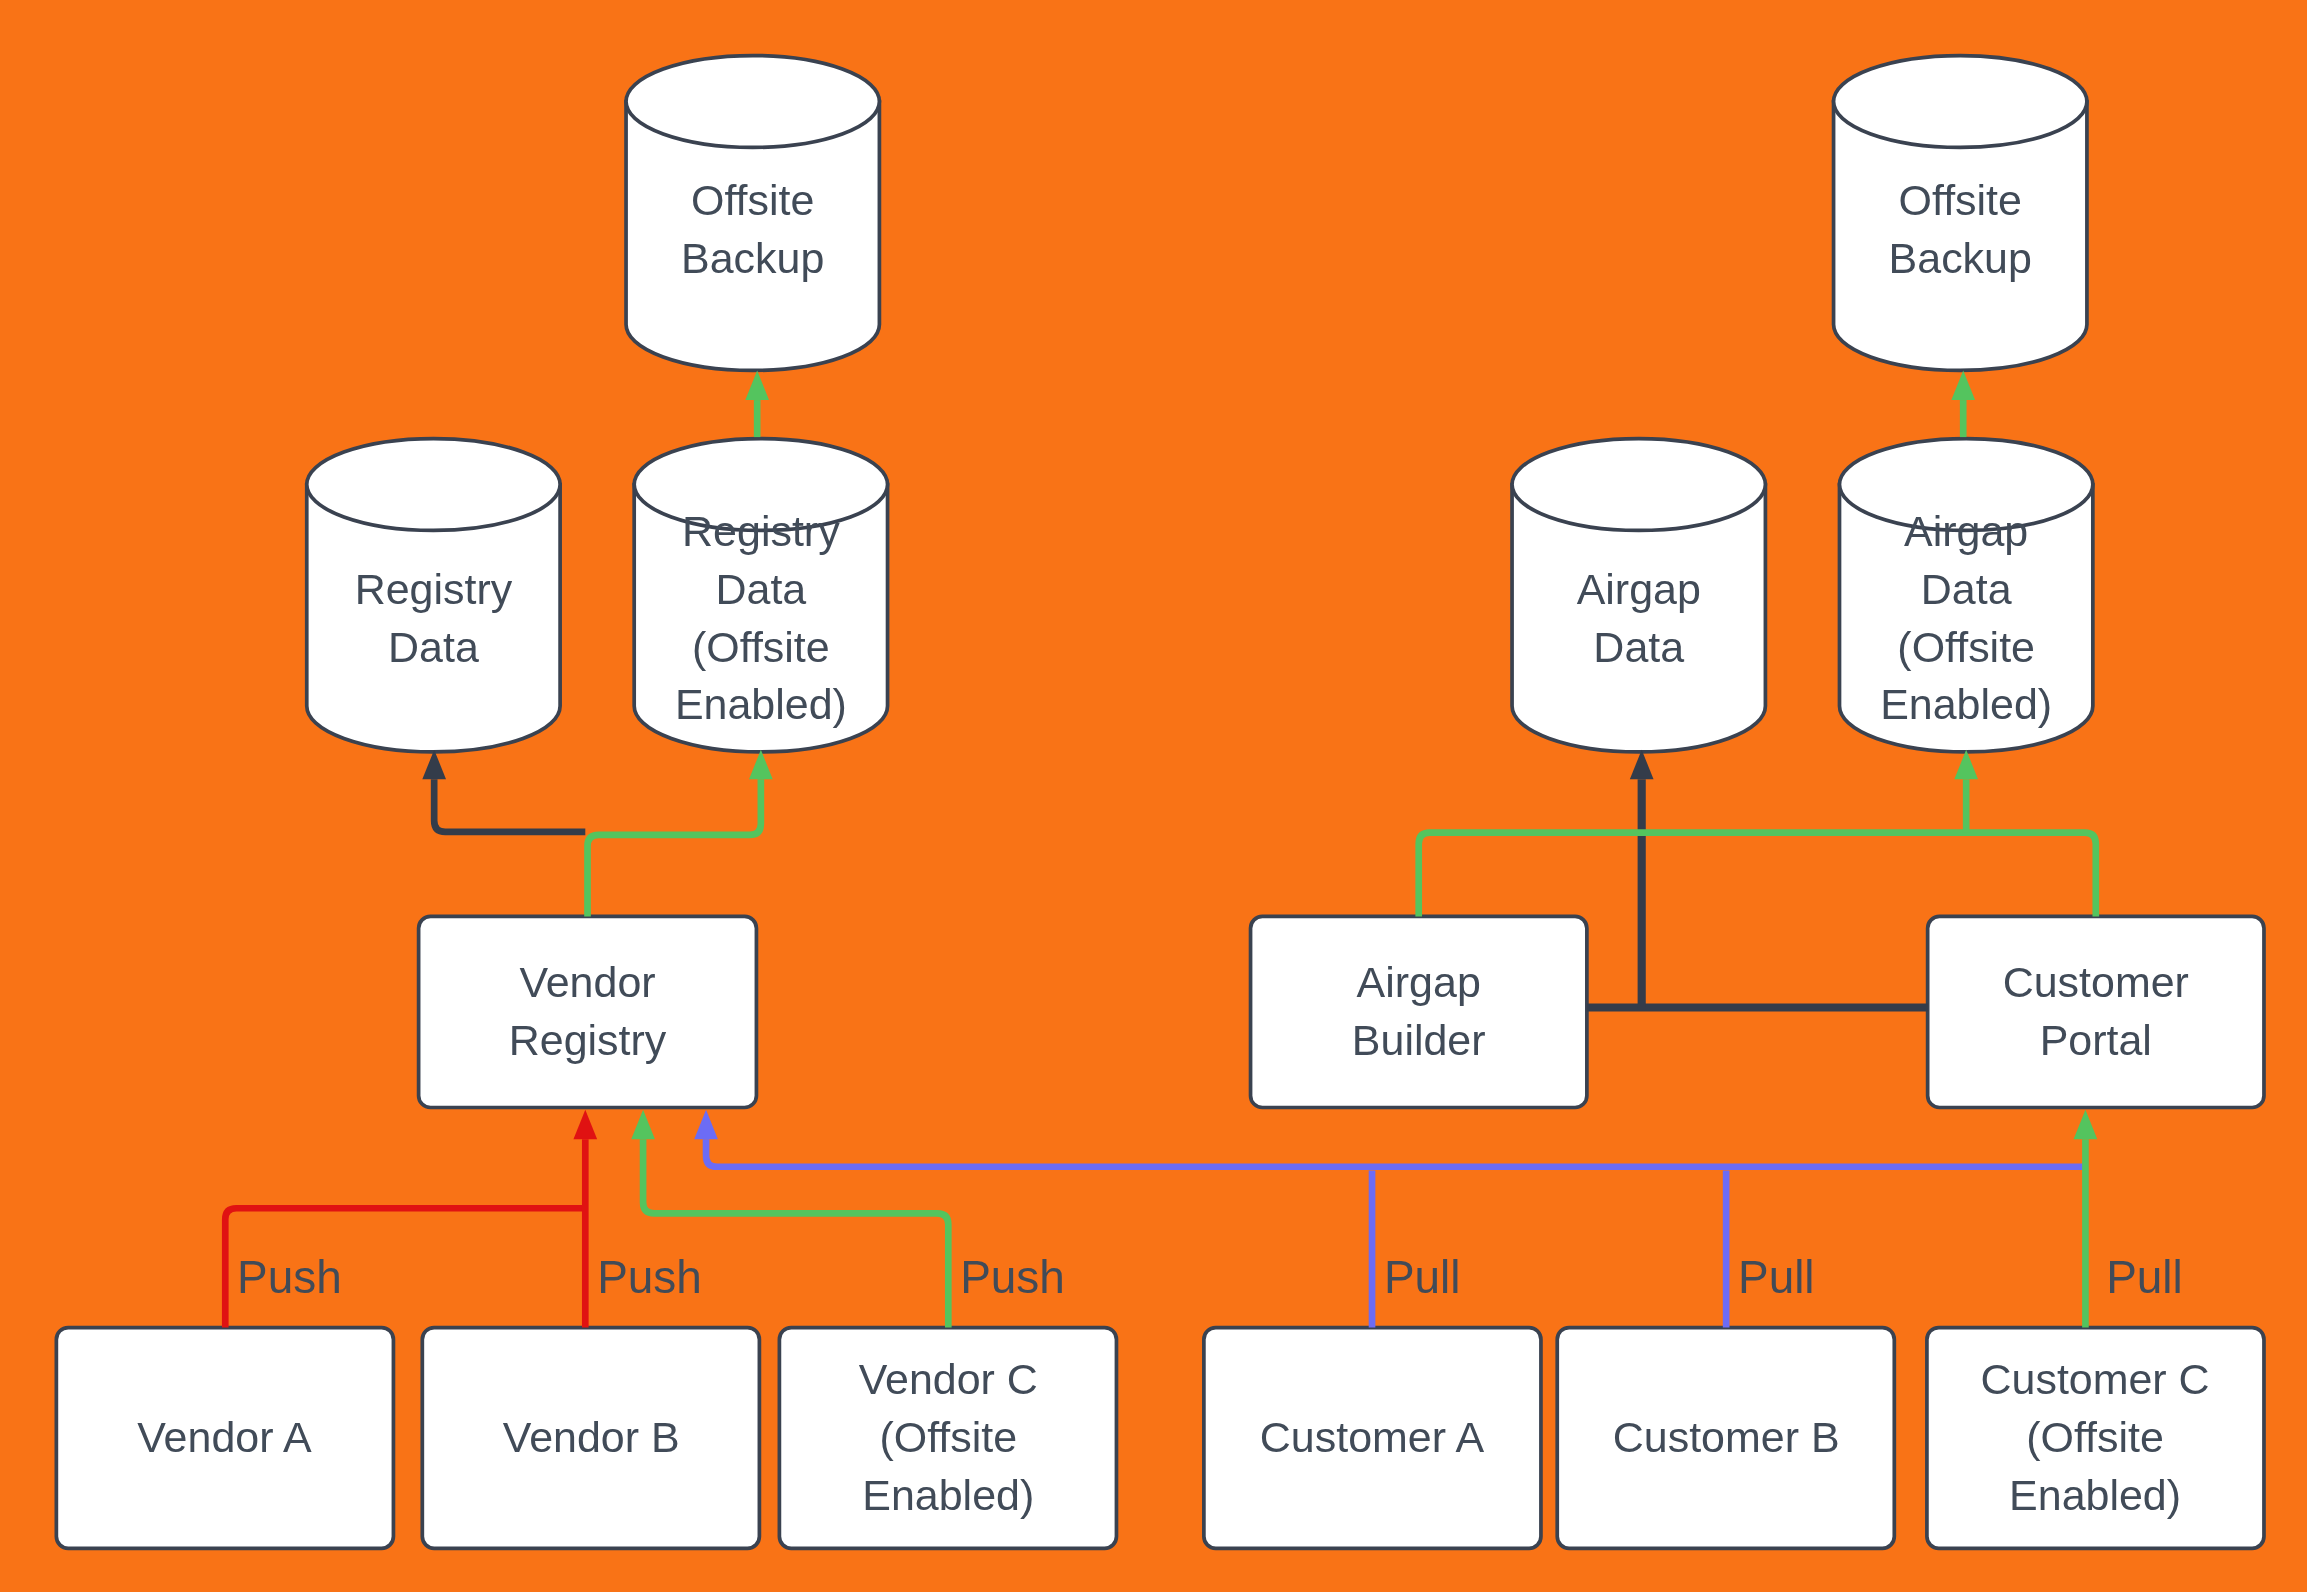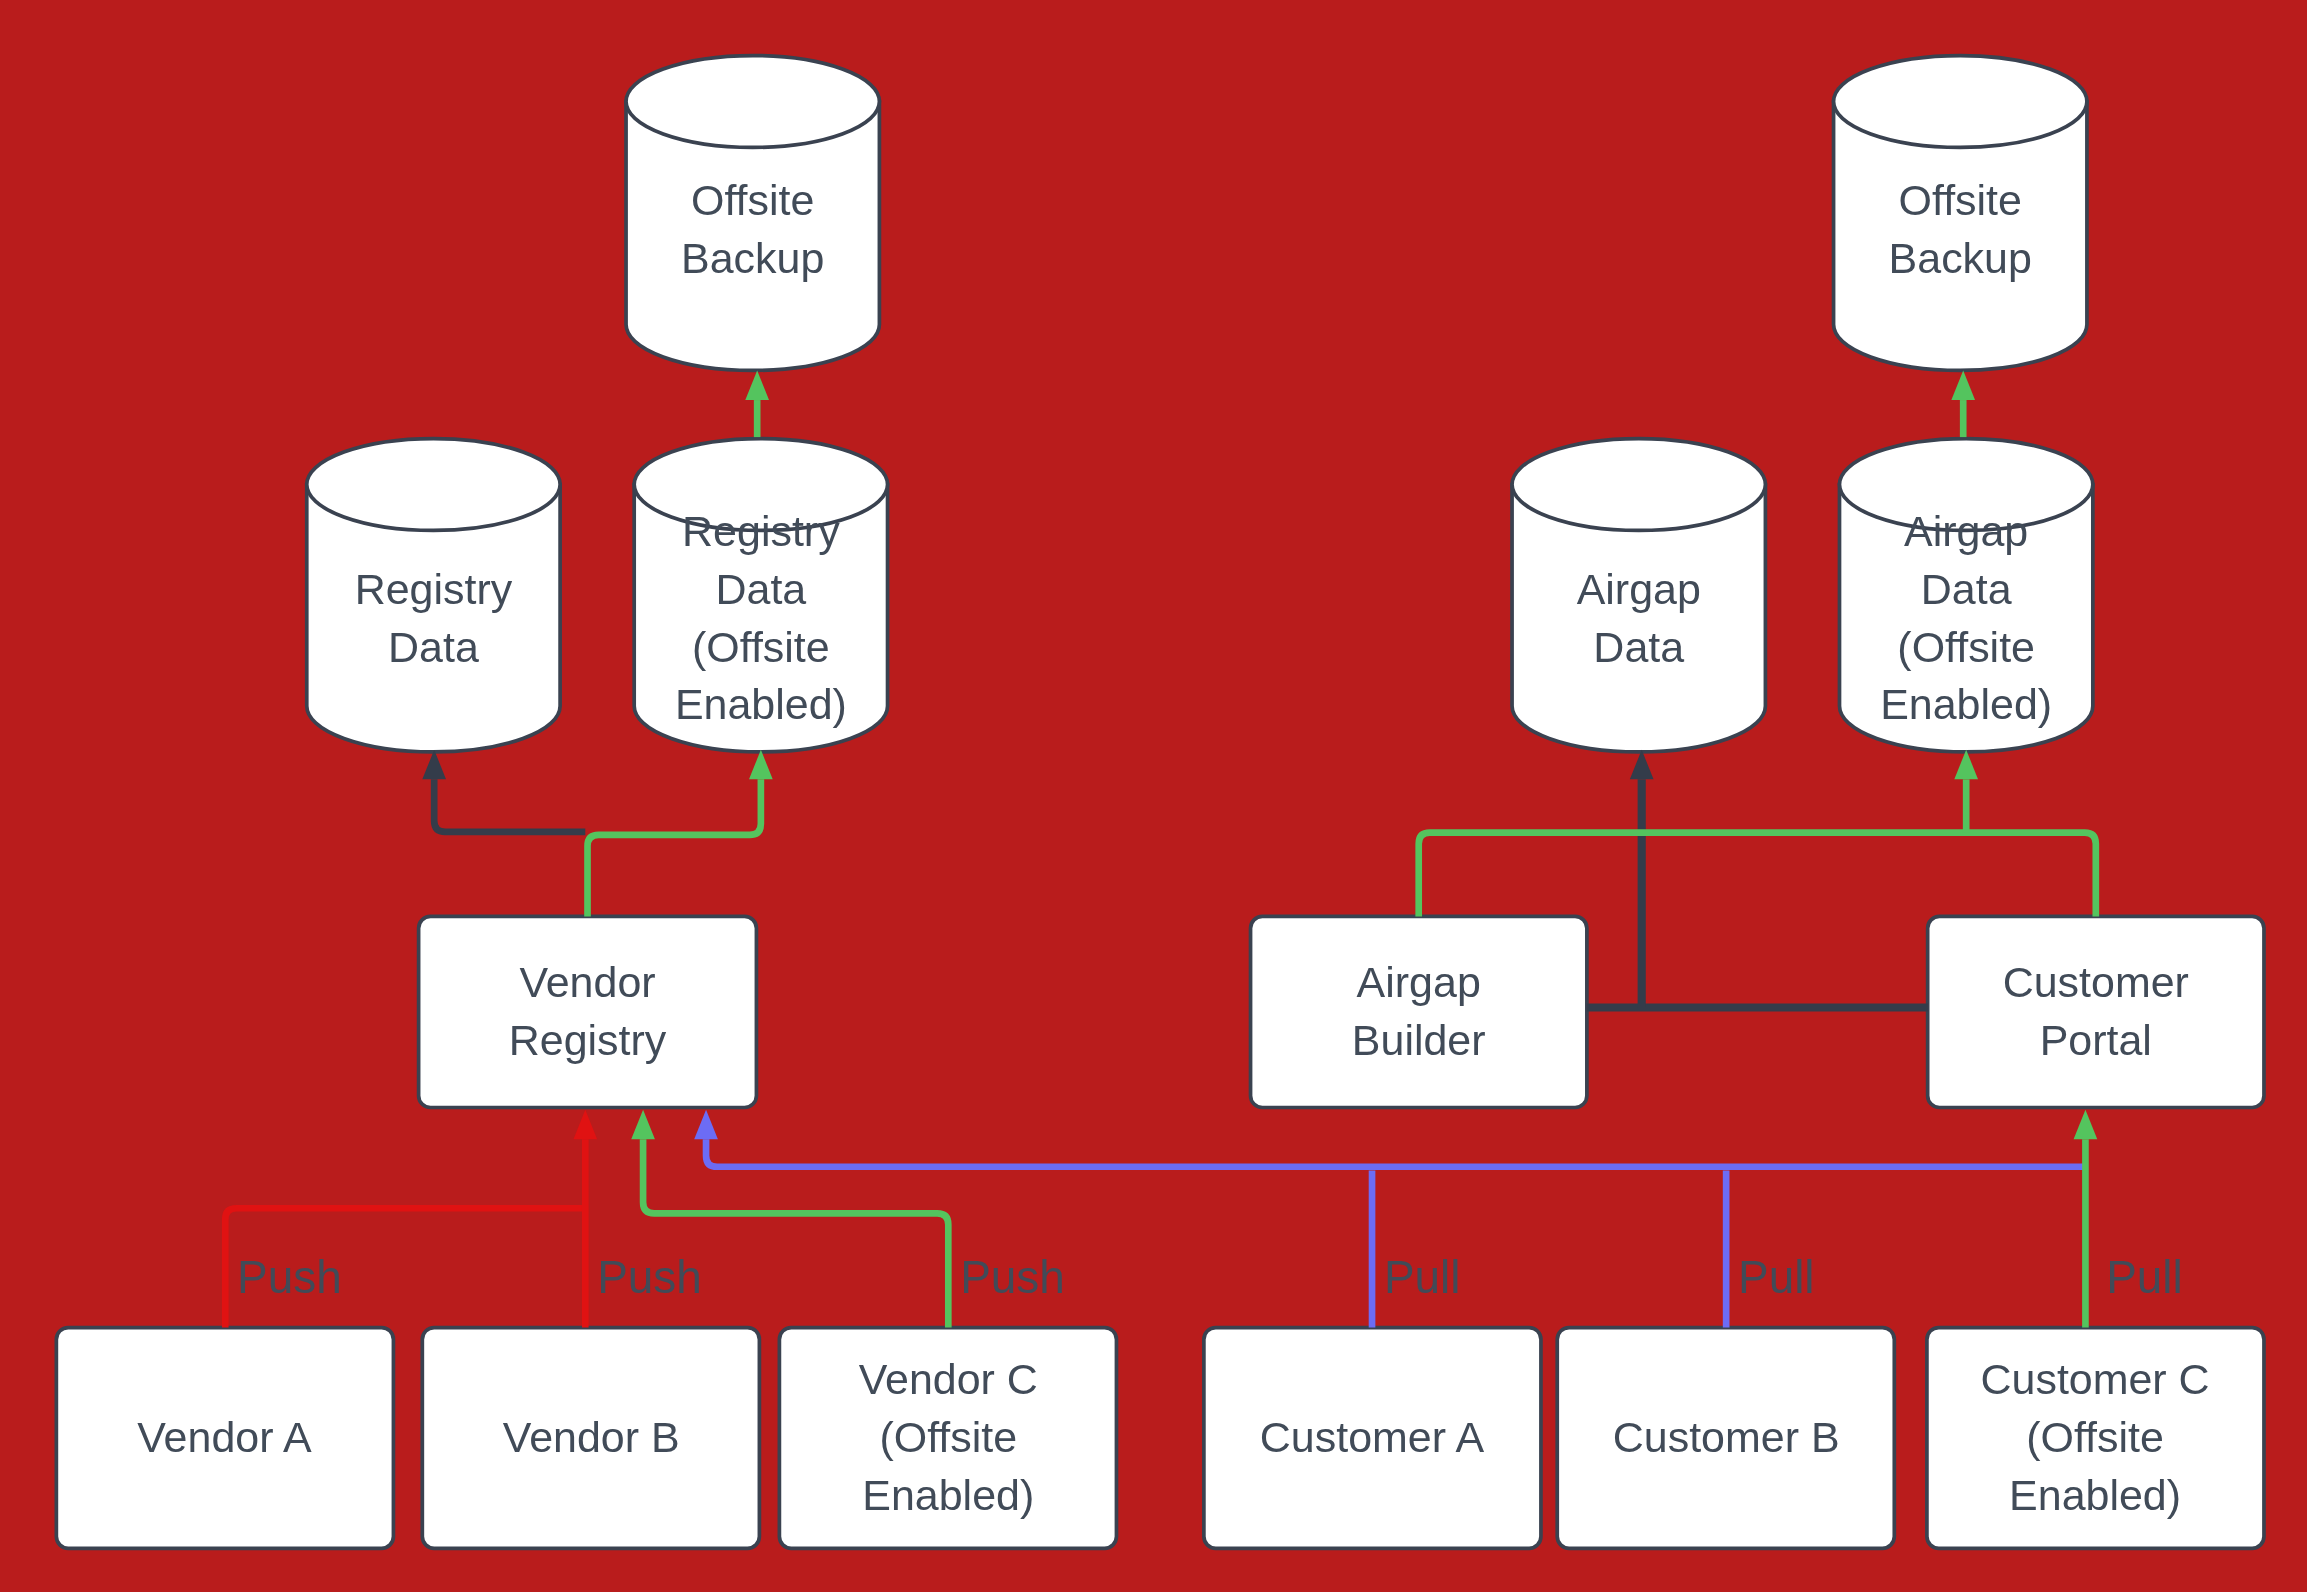--- a/index.html
+++ b/index.html
@@ -3,21 +3,21 @@
 <meta charset="utf-8">
 <style>
   html, body {
     margin: 0;
     padding: 0;
     background: #ffffff;
   }
   .stage {
     width: 2307px;
     height: 1592px;
-    background: #b91c1c;
+    background: #f97316;
   }
   svg {
     display: block;
     font-family: "Liberation Sans", "DejaVu Sans", sans-serif;
   }
   .shape {
     fill: #ffffff;
     stroke: #3a4250;
     stroke-width: 5;
   }

